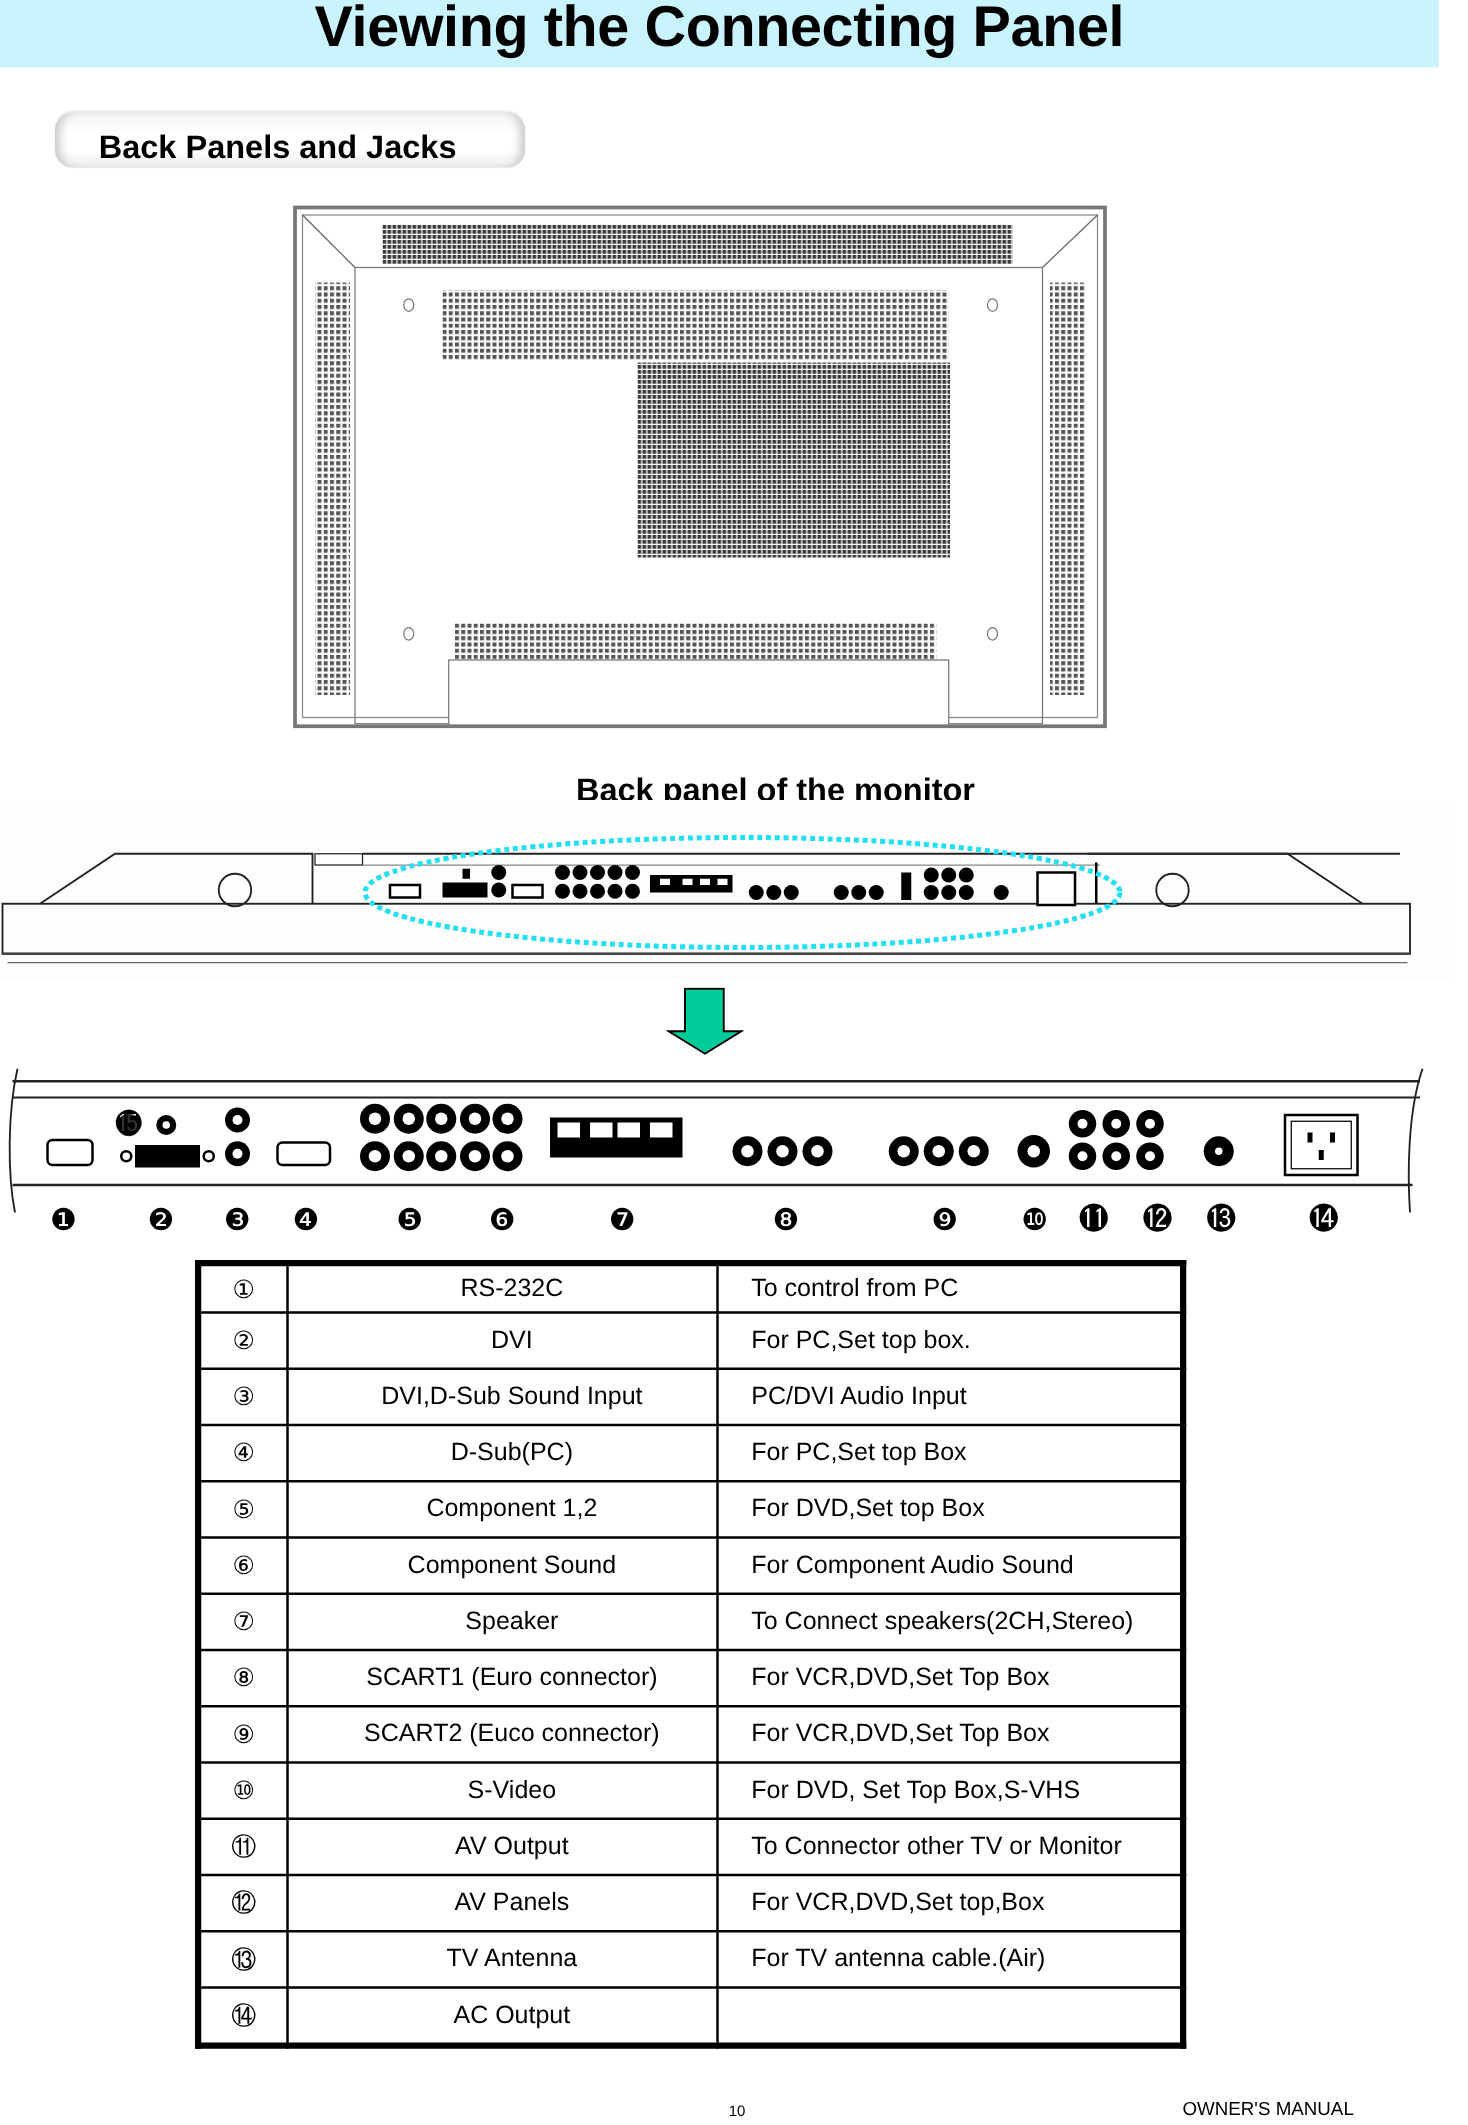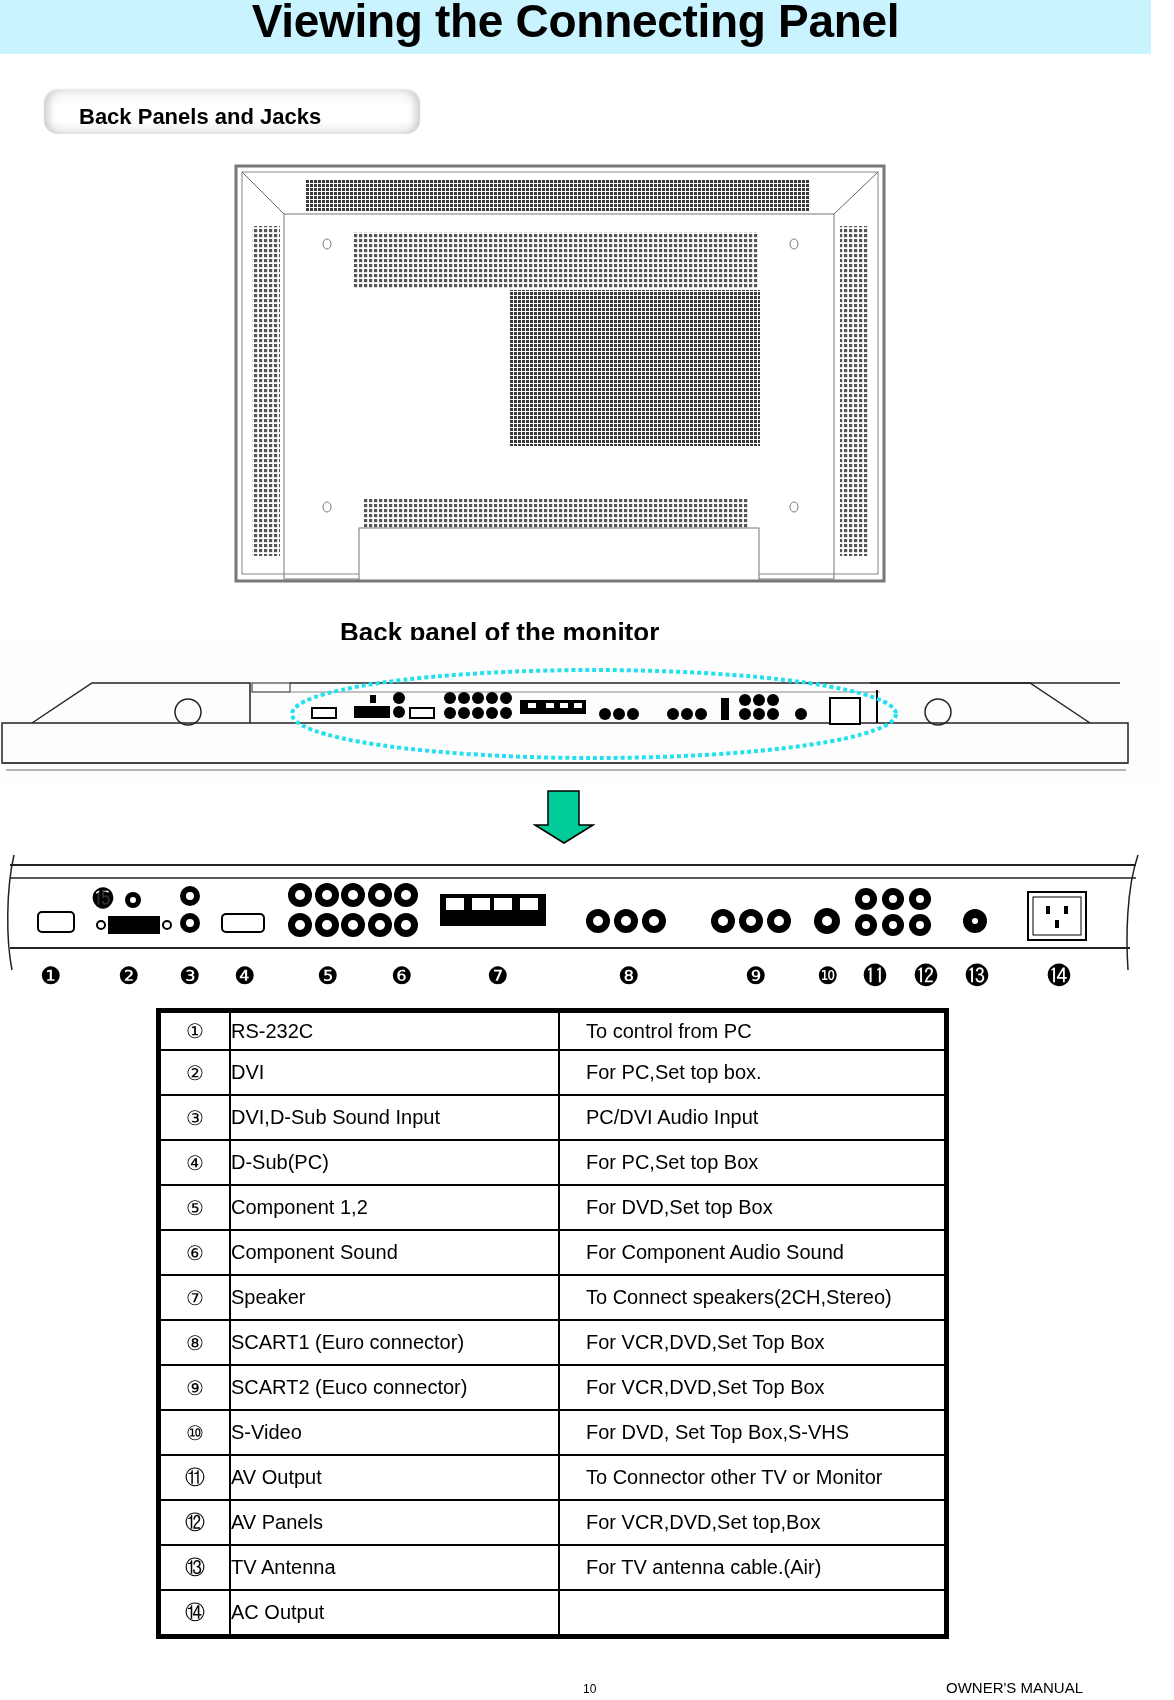--- a/index.html
+++ b/index.html
@@ -3,31 +3,31 @@
 <meta charset="utf-8">
 <style>
   html,body{margin:0;padding:0;background:#fff;}
   body{width:1174px;height:1700px;position:relative;overflow:hidden;font-family:"Liberation Sans",sans-serif;color:#000;}
   .abs{position:absolute;}
   .header-band{left:0;top:0;width:1151px;height:54px;background:#c9f3fe;}
   .page-title{left:0;top:-6px;width:1151px;text-align:center;font-weight:bold;font-size:46px;line-height:54px;letter-spacing:-0.3px;}
   .section-pill{left:44px;top:90px;width:376px;height:44px;border-radius:14px;
      background:linear-gradient(#f4f4f4,#ffffff 40%,#ffffff 70%,#ececec);
      box-shadow: inset 8px 0 8px -4px #c9c9c9, inset -8px 0 8px -4px #c9c9c9, 0 -1px 2px #e6e6e6;}
-  .section-title{left:79px;top:101px;font-weight:bold;font-size:22px;line-height:32px;}
+  .section-title{left:79px;top:101px;font-weight:bold;font-size:26px;line-height:32px;}
   .rear-view{left:234px;top:164px;width:652px;height:420px;}
   .caption-clip{left:340px;top:612px;width:440px;height:30px;overflow:hidden;}
-  .caption{font-weight:bold;font-size:26px;line-height:40px;text-align:left;width:440px;}
+  .caption{font-weight:bold;font-size:26px;line-height:40px;text-align:right;width:440px;}
   .side-view{left:0;top:640px;width:1160px;height:145px;background:#fdfdfd;}
   .arrow{left:533px;top:790px;width:62px;height:54px;}
   .strip{left:0;top:850px;width:1140px;height:150px;}
   table.ports{position:absolute;left:156px;top:1008px;width:793px;border-collapse:collapse;border:5px solid #000;}
   table.ports td{border:2px solid #000;font-size:20px;height:43px;padding:0;vertical-align:middle;}
   table.ports td.num{width:68px;text-align:center;font-size:20px;}
-  table.ports td.name{width:327px;}
+  table.ports td.name{width:327px;padding-left:15px;text-align:center;}
   table.ports td.desc{padding-left:26px;}
   table.ports tr:first-child td{height:36px;}
   .page-num{left:583px;top:1677px;font-size:12px;line-height:24px;}
   .footer{left:946px;top:1675px;font-size:15px;line-height:26px;}
 </style>
 </head>
 <body>
 
 <div class="abs header-band"></div>
 <div class="abs page-title">Viewing the Connecting Panel</div>

